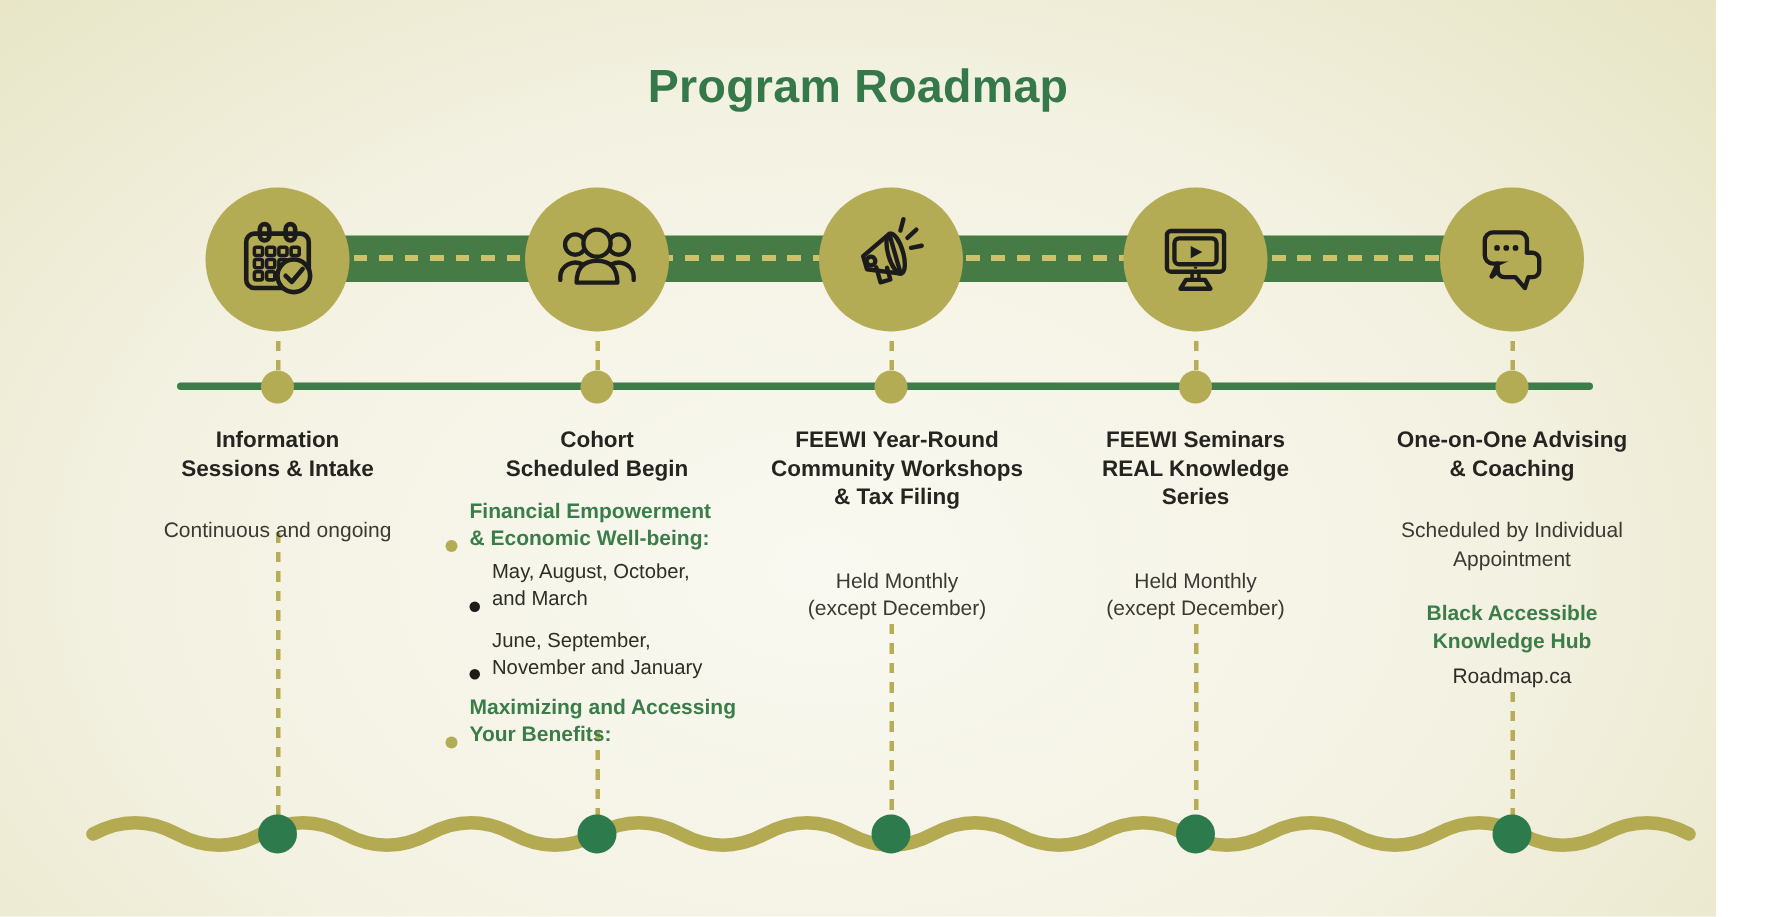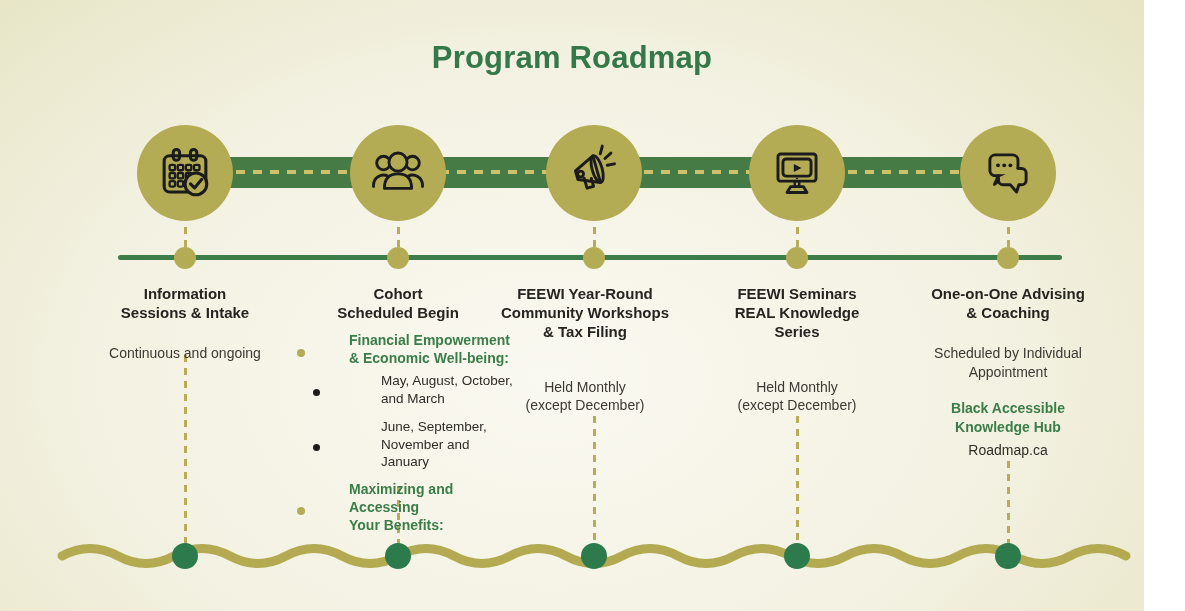--- a/index.html
+++ b/index.html
@@ -52,30 +52,30 @@
     font-size:15px;font-weight:700;line-height:1.28;color:#262420;
     white-space:pre-line;
   }
   .col-body{
     margin-top:22px;font-size:14px;line-height:1.32;color:#3b3933;
     white-space:pre-line;
   }
   .col-body.gap{margin-top:36px;}
   .bullets{margin-top:10px;text-align:left;padding-left:14px;}
   .bullet-group{margin-bottom:9px;}
-  .bullet-row{display:flex;align-items:center;gap:36px;}
+  .bullet-row{display:flex;align-items:flex-end;}
   .marker{flex:0 0 auto;border-radius:50%;}
   .marker.olive{width:8px;height:8px;background:#b4ab55;margin:5px 8px 0 0;}
   .marker.black{width:7px;height:7px;background:#1e1c18;margin:5px 8px 0 0;}
   .bullet-label{
     font-size:14px;font-weight:700;line-height:1.28;color:#3b7d49;
     white-space:pre-line;
   }
   .bullet-months{
-    font-size:13.5px;line-height:1.32;color:#2f2d28;white-space:pre-line;margin-left:17px;
+    font-size:13.5px;line-height:1.32;color:#2f2d28;white-space:pre-line;
   }
   .sub-bullet{margin:4px 0 10px 16px;}
   .col-highlight{
     margin-top:18px;font-size:14px;font-weight:700;line-height:1.3;
     color:#3b7d49;white-space:pre-line;
   }
   .col-link{
     margin-top:6px;font-size:14px;color:#2f2d28;cursor:pointer;
   }
   .wave-svg{position:absolute;left:0;top:530px;z-index:1;}
@@ -216,21 +216,21 @@
         </div>
         <div class="bullet-row">
           <span class="marker olive"></span>
           <span class="bullet-label">Maximizing and Accessing
 Your Benefits:</span>
         </div>
       </div>
     </div>
   </div>
 
-  <div class="col" style="left:470px;">
+  <div class="col" style="left:483px;">
     <div class="col-title">FEEWI Year-Round
 Community Workshops
 &amp; Tax Filing</div>
     <div class="col-body gap">Held Monthly
 (except December)</div>
   </div>
 
   <div class="col" style="left:682px;">
     <div class="col-title">FEEWI Seminars
 REAL Knowledge

